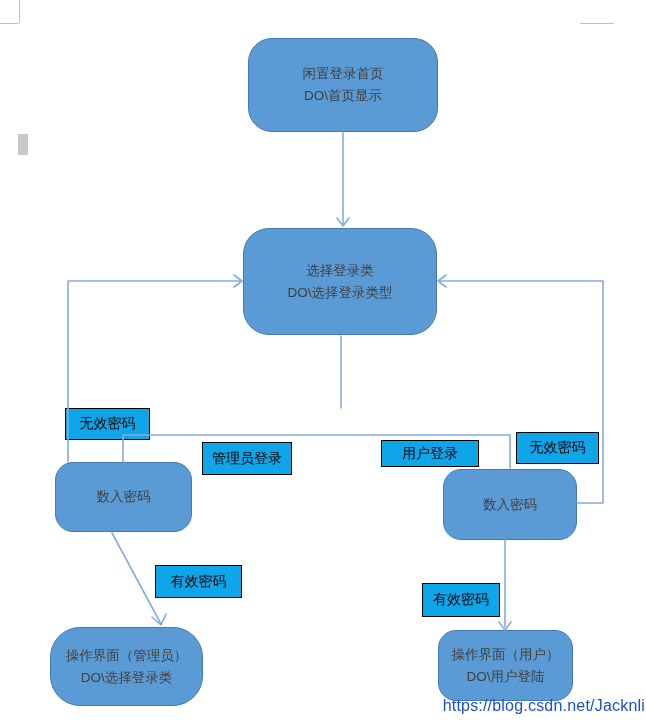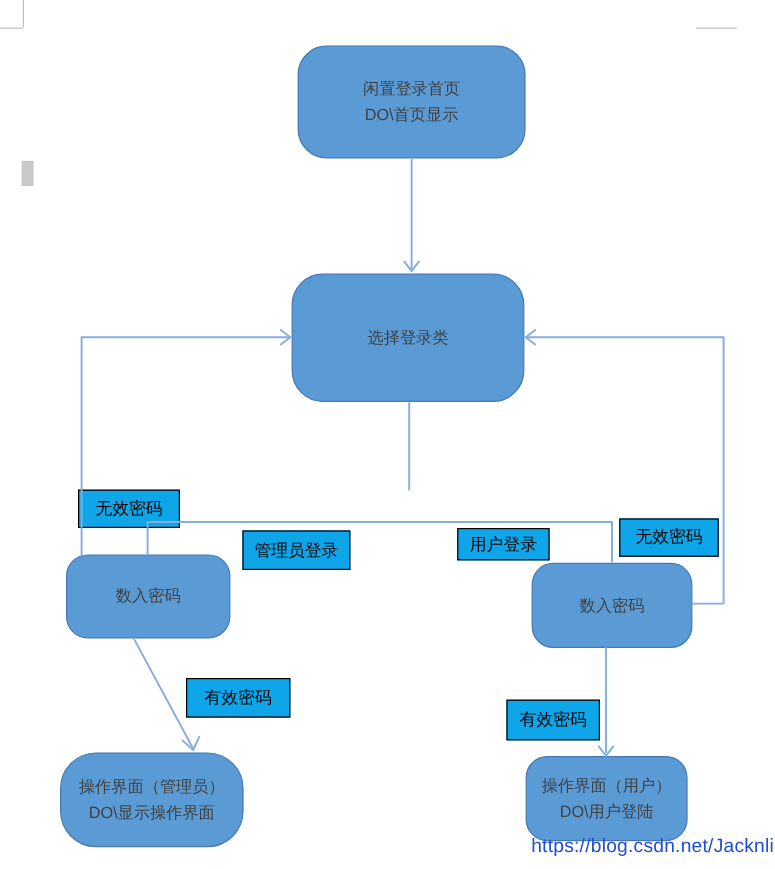--- a/index.html
+++ b/index.html
@@ -21,21 +21,21 @@
   .node-aui    {left:50px;top:627px;width:153px;height:79px;border-radius:30px;}
   .node-uui    {left:438px;top:630px;width:135px;height:71px;border-radius:18px;}
   
   .lbl{
     position:absolute;background:#0ea5e9;border:1px solid #000000;
     display:flex;align-items:center;justify-content:center;
     color:#000000;font-size:14px;box-sizing:border-box;z-index:20;
   }
   .lbl-invalid-l{left:65px;top:408px;width:85px;height:32px;}
   .lbl-admin    {left:202px;top:442px;width:90px;height:33px;}
-  .lbl-user     {left:381px;top:440px;width:77px;height:27px;text-align:center;}
+  .lbl-user     {left:381px;top:440px;width:98px;height:27px;text-align:center;}
   .lbl-invalid-r{left:516px;top:432px;width:83px;height:32px;}
   .lbl-valid-l  {left:155px;top:565px;width:87px;height:33px;}
   .lbl-valid-r  {left:422px;top:583px;width:78px;height:34px;}
   
   .connector-layer{position:absolute;left:0;top:0;z-index:30;pointer-events:none;}
   
   .mark{position:absolute;background:#C0C0C0;z-index:5;}
   .mark-tl-v{left:19px;top:0;width:1px;height:23px;}
   .mark-tl-h{left:0;top:23px;width:19px;height:1px;}
   .mark-tr-h{left:580px;top:23px;width:34px;height:1px;}
@@ -54,33 +54,34 @@
 <div class="mark mark-tr-h"></div>
 <div class="edge-bar"></div>
 
 <div class="node node-home">
   <div>闲置登录首页</div>
   <div>DO\首页显示</div>
 </div>
 
 <div class="node node-select">
   <div>选择登录类</div>
+  <div>DO\选择登录类型</div>
 </div>
 
 <div class="node node-apwd">
   <div>数入密码</div>
 </div>
 
 <div class="node node-upwd">
   <div>数入密码</div>
 </div>
 
 <div class="node node-aui">
   <div>操作界面（管理员）</div>
-  <div>DO\显示操作界面</div>
+  <div>DO\选择登录类</div>
 </div>
 
 <div class="node node-uui">
   <div>操作界面（用户）</div>
   <div>DO\用户登陆</div>
 </div>
 
 <div class="lbl lbl-invalid-l">
   <span>无效密码</span>
 </div>

